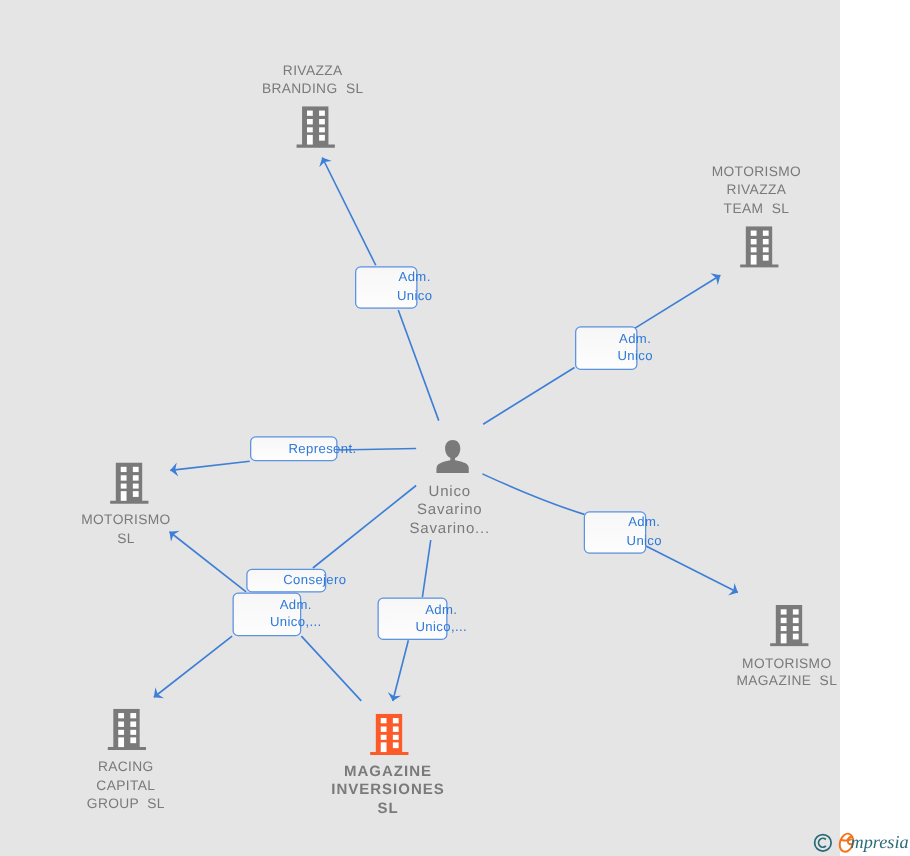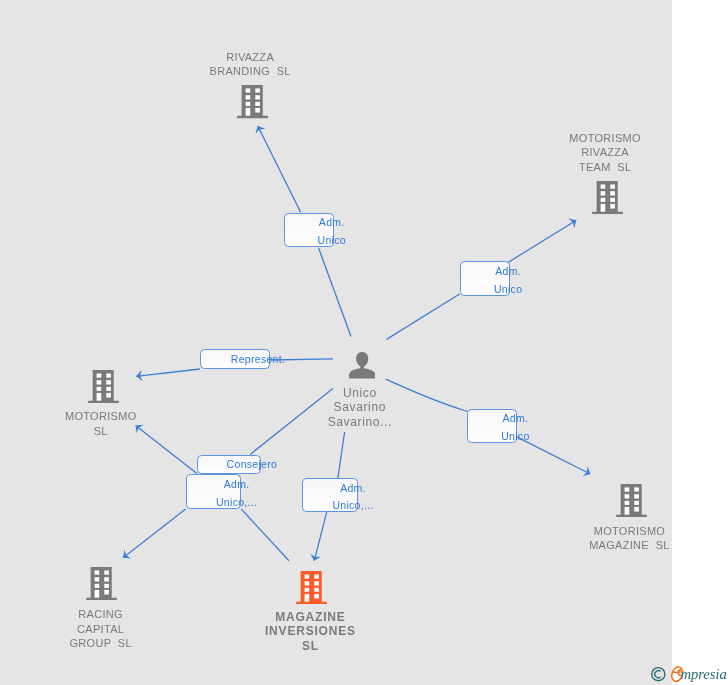--- a/index.html
+++ b/index.html
@@ -16,21 +16,21 @@
              transform:translateX(-50%);}
   .node-text > div{white-space:pre;text-indent:.3px;}
   .person-text > div{white-space:pre;text-indent:.63px;}
   .node-text.hi{font-weight:bold;font-size:12px;letter-spacing:.8px;line-height:14.5px;}
   .node-text.hi > div{text-indent:.8px;}
   .person-text{position:absolute;text-align:center;color:#7a7a7a;font-size:12px;
                line-height:14.8px;white-space:nowrap;letter-spacing:.63px;
                transform:translateX(-50%);}
   .elabel{position:absolute;border:1px solid #5c93e3;border-radius:4.5px;background:linear-gradient(#f7f7f7,#fdfdfd);
           color:#2f79d8;font-size:10.5px;box-sizing:border-box;white-space:nowrap;
-          display:flex;flex-direction:column;justify-content:space-between;align-items:center;padding-left:48px;
+          display:flex;flex-direction:column;justify-content:flex-start;align-items:center;padding-left:48px;
           }
   .elabel span{display:block;line-height:14.6px;letter-spacing:.3px;text-indent:-1.8px;}
   .elabel.two span{position:relative;top:1.5px;}
   .elabel.one span{position:relative;top:1.2px;}
   #logo{position:absolute;left:648px;top:661px;}
 </style>
 </head>
 <body>
 
 <div id="stage">

